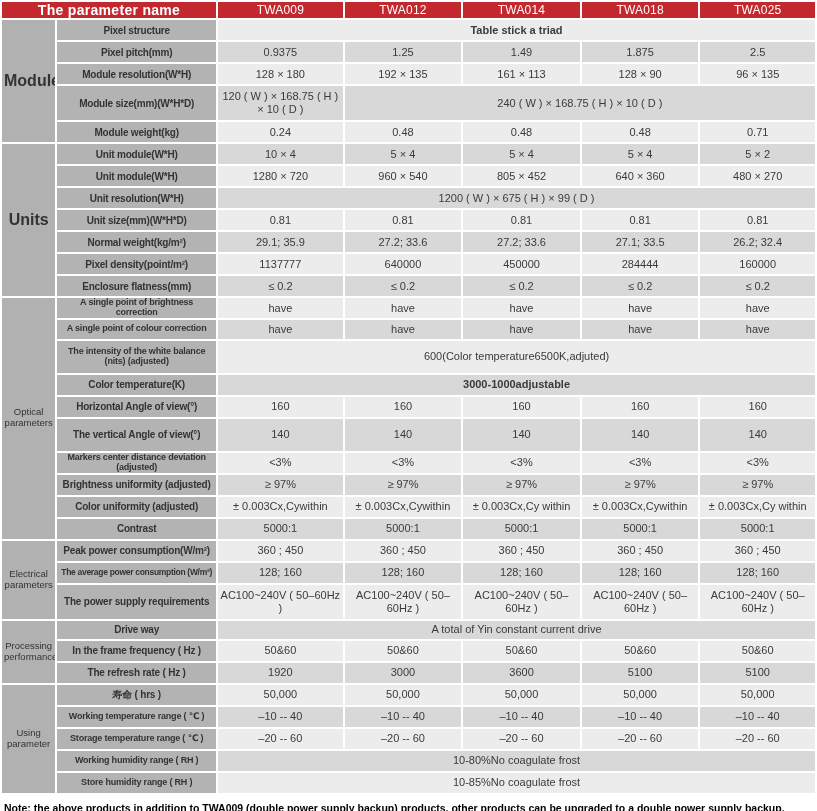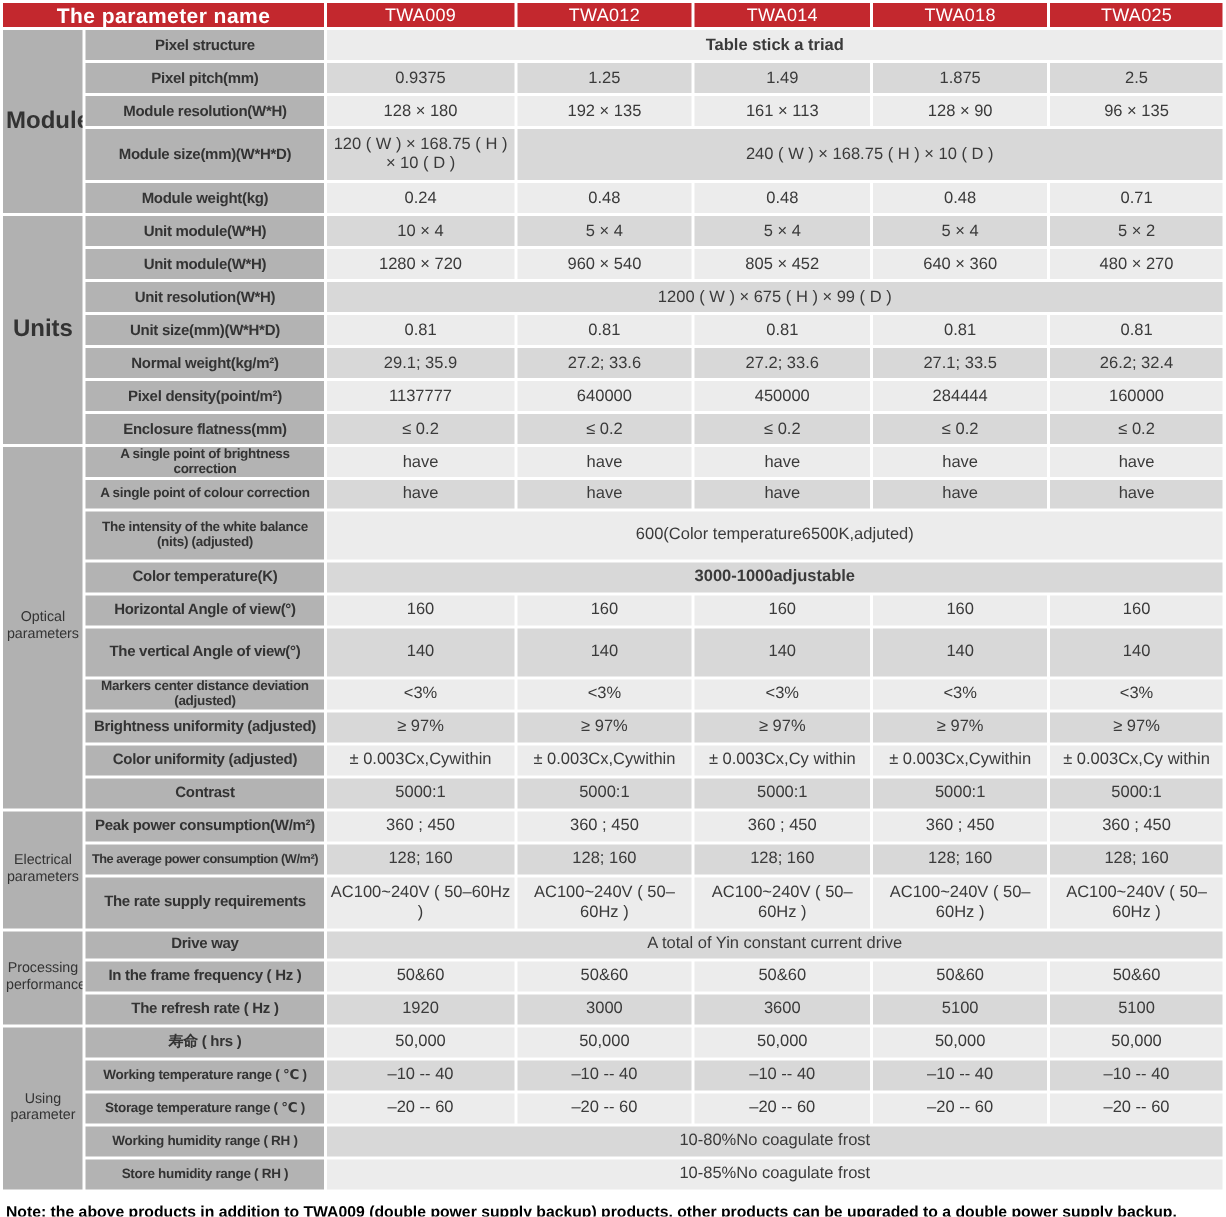--- a/index.html
+++ b/index.html
@@ -242,21 +242,21 @@
         </tr>
         <tr style="height: 20px; margin-left: 47px;">
           <td class="label xs">The average power consumption (W/m²)</td>
           <td class="val mid">128; 160</td>
           <td class="val mid">128; 160</td>
           <td class="val mid">128; 160</td>
           <td class="val mid">128; 160</td>
           <td class="val mid">128; 160</td>
         </tr>
         <tr style="height: 34px;">
-          <td class="label">The rate supply requirements</td>
+          <td class="label">The power supply requirements</td>
           <td class="val light">AC100~240V ( 50–60Hz )</td>
           <td class="val light">AC100~240V ( 50–60Hz )</td>
           <td class="val light">AC100~240V ( 50–60Hz )</td>
           <td class="val light">AC100~240V ( 50–60Hz )</td>
           <td class="val light">AC100~240V ( 50–60Hz )</td>
         </tr>
         <tr style="height: 18px;">
           <td class="group gsm" rowspan="3">Processing performance</td>
           <td class="label">Drive way</td>
           <td class="val mid" colspan="5">A total of Yin constant current drive</td>

